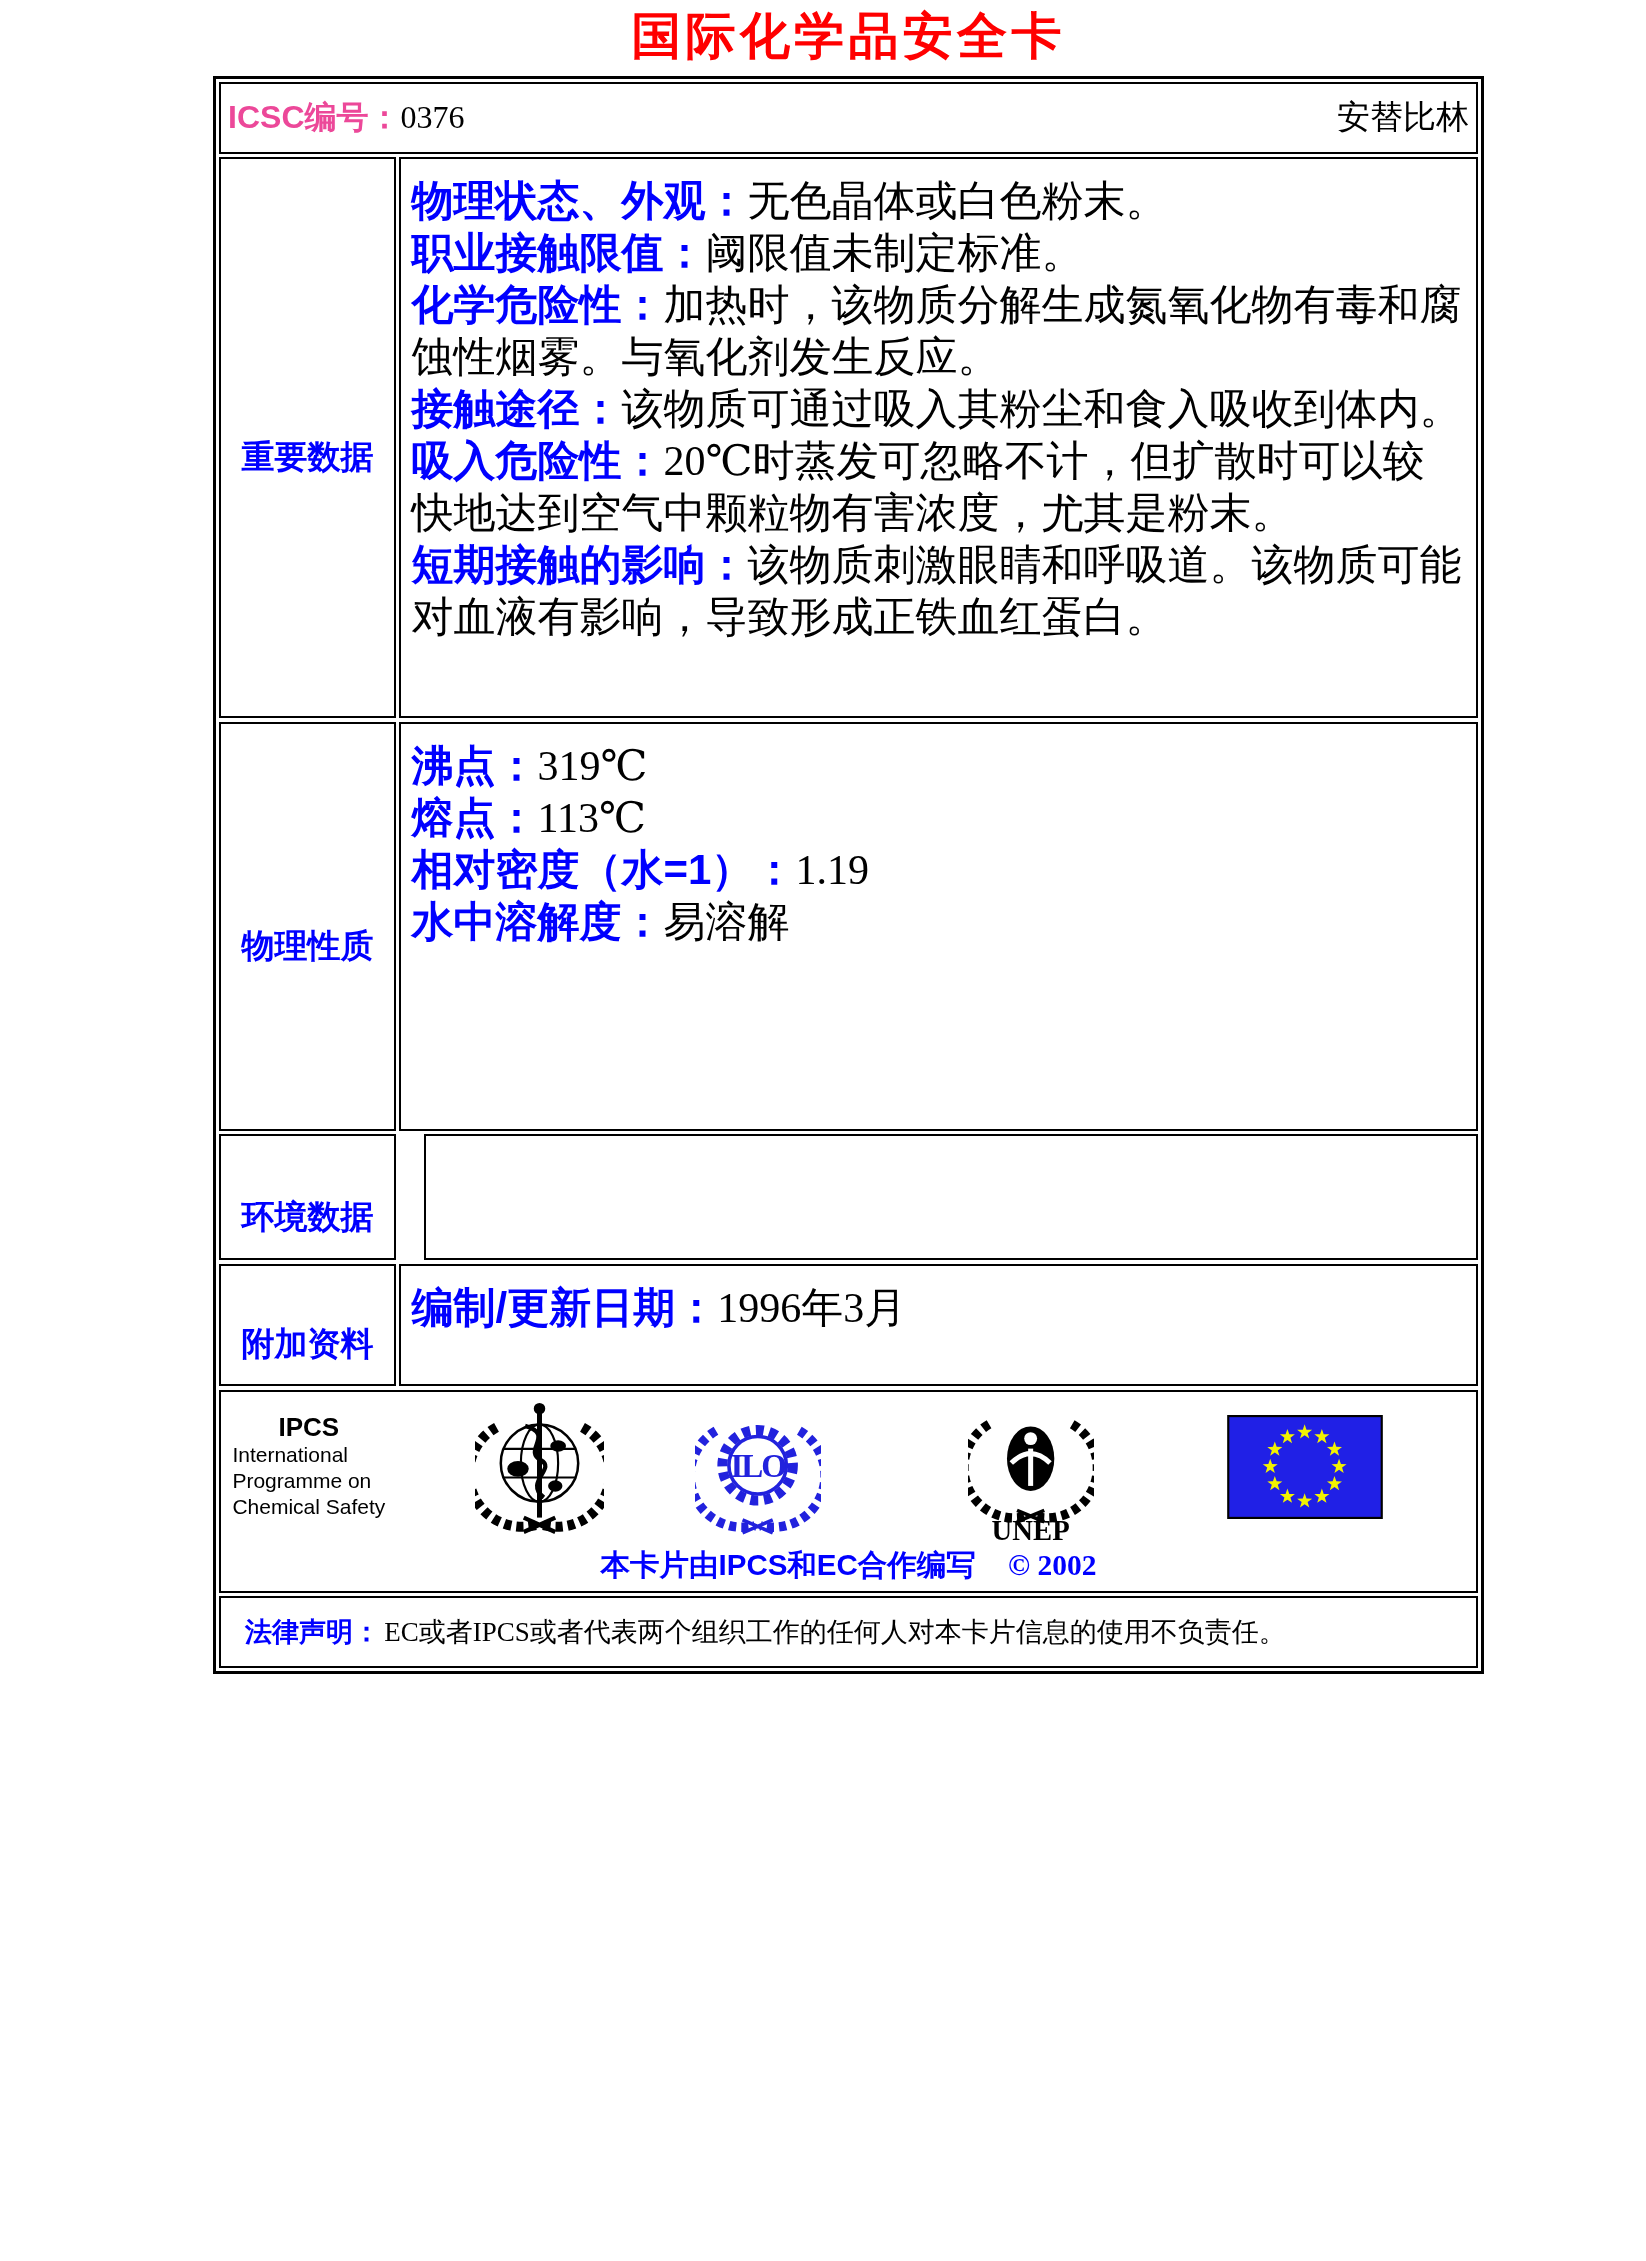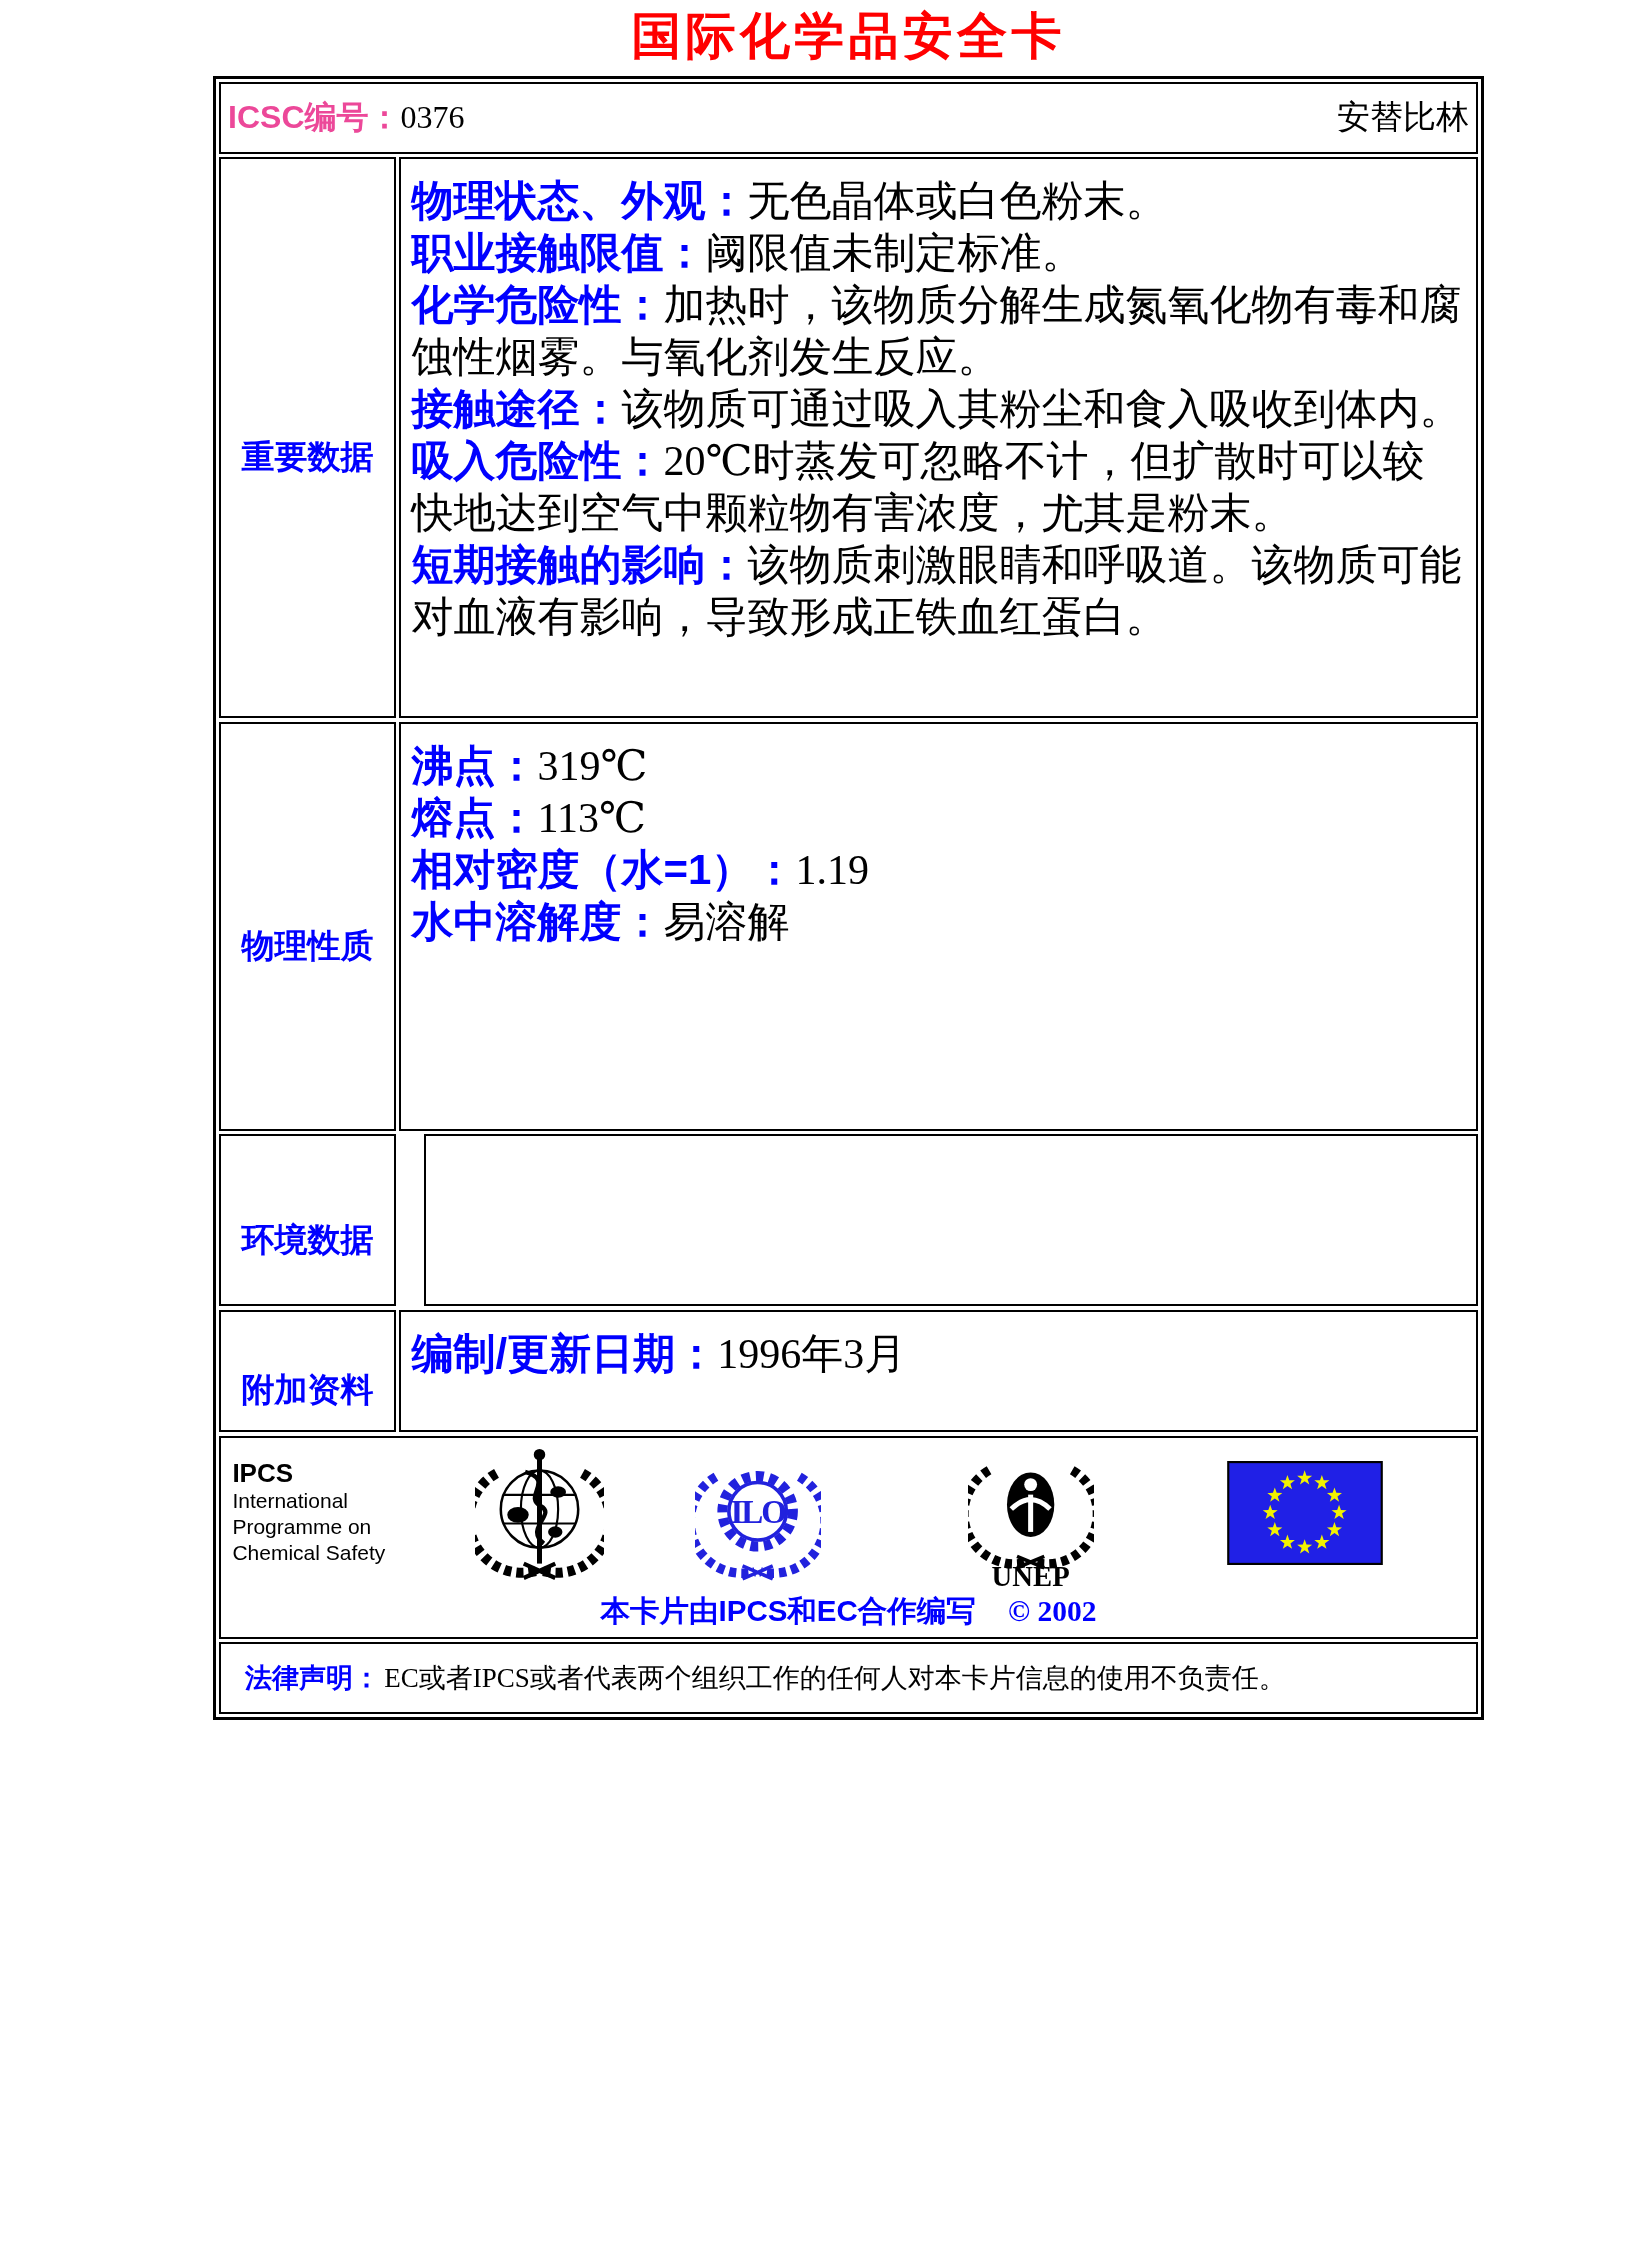--- a/index.html
+++ b/index.html
@@ -18,21 +18,21 @@
   .row{display:flex;gap:3.6px;}
   .cell{border:2.2px solid #000;box-sizing:border-box;background:#fff;}
   .label-cell{flex:0 0 177px;display:flex;align-items:center;justify-content:center;}
   .content-cell{flex:1;}
   .section-label{font-family:"Liberation Sans","DejaVu Sans",sans-serif;
                  font-weight:bold;color:#0000ff;font-size:33px;text-align:center;margin-top:40px;}
 
   .r-head{height:72px;}
   .r-important{height:561px;}
   .r-physical{height:409px;}
-  .r-env{height:172px;gap:28px;}
+  .r-env{height:126px;gap:28px;}
   .r-notes{height:133px;}
   .r-add{height:122px;}
   .r-logos{height:203px;}
   .r-legal{height:72px;}
 
   
   .head-cell{flex:1;display:flex;align-items:center;justify-content:space-between;
              padding:0 7.2px;font-size:32px;}
   .blue-label{font-family:"Liberation Sans","DejaVu Sans",sans-serif;
               font-weight:bold;color:#ec4899;}
@@ -43,21 +43,21 @@
   .line{margin:0;}
   .line .lbl{font-family:"Liberation Sans","DejaVu Sans",sans-serif;
              font-weight:bold;color:#0000ff;}
   .line .val{color:#000;}
   .black-lbl{color:#000;font-family:"Liberation Serif","DejaVu Serif",serif;font-weight:normal;}
 
   
   .logos-cell{position:relative;}
   .ipcs-block{position:absolute;left:11.5px;top:20px;
               font-family:"Liberation Sans","DejaVu Sans",sans-serif;}
-  .ipcs-acronym{font-weight:bold;font-size:26px;line-height:30px;}
+  .ipcs-acronym{font-weight:bold;font-size:26px;line-height:30px;text-align:center;}
   .ipcs-line{font-size:21px;line-height:26px;}
   .logo{position:absolute;}
   .logo-who{left:254px;top:5.7px;}
   .logo-ilo{left:474px;top:10px;}
   .logo-unep{left:747px;top:5.7px;}
   .logo-eu{left:1006px;top:23px;}
   .credit-line{position:absolute;left:0;right:0;bottom:4.3px;text-align:center;
                font-family:"Liberation Sans","DejaVu Sans",sans-serif;
                font-weight:bold;color:#0000ff;font-size:29.5px;}
   .credit-year{font-family:"Liberation Serif","DejaVu Serif",serif;font-weight:bold;margin-left:24px;}

